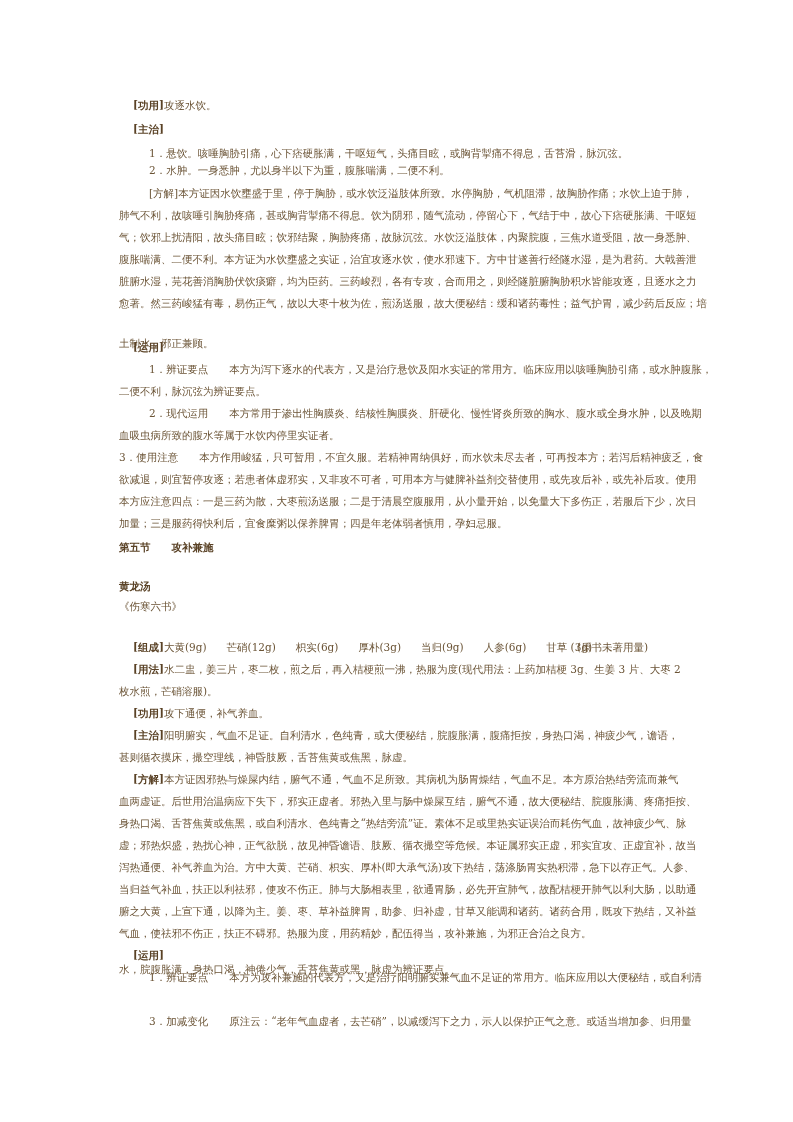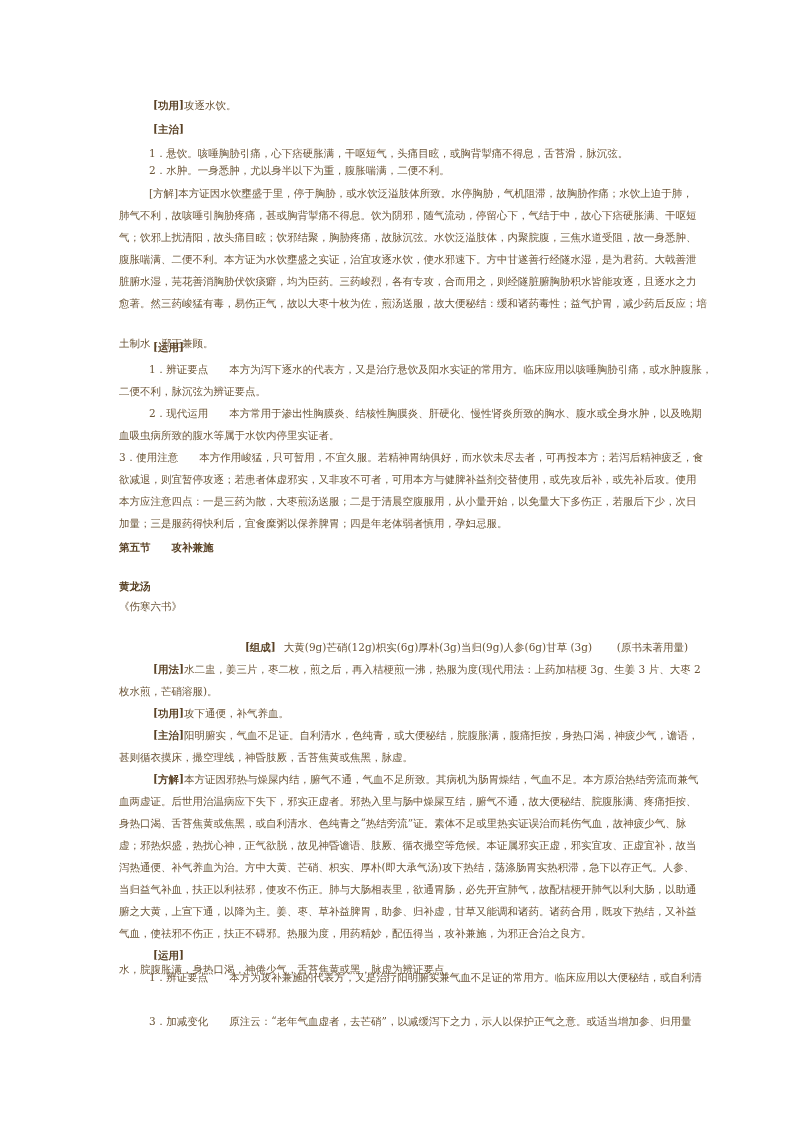--- a/index.html
+++ b/index.html
@@ -5,24 +5,24 @@
     html, body { margin: 0; padding: 0; background: #ffffff; }
     body {
       width: 793px; height: 1122px; position: relative; overflow: hidden;
       font-family: "DejaVu Serif", "Liberation Serif", serif;
       color: #6b5436;
       font-size: 10.5px;
     }
     .page { position: absolute; left: 119px; top: 0; width: 565px; }
     .line { position: absolute; left: 0; white-space: nowrap; line-height: 14px; height: 14px; }
     .ind2 { left: 30px; }
-    .ind1 { left: 34px; text-align: center; }
+    .ind1 { left: 14px; }
     .bold { font-weight: bold; color: #5a4226; }
     .center { position: absolute; left: 0; width: 565px; text-align: left; line-height: 14px; }
-    .ingr span { }
+    .ingr span { margin-right: 20px; }
     .ingr span.last { margin-right: 4px; }
     .note { position: absolute; right: 0; padding-left: 16px; }
   </style>
 </head>
 <body>
 
 <div class="page">
 
   <div class="line ind1" style="top:98px"><span class="bold">[功用]</span><span>攻逐水饮。</span></div>
   <div class="line ind1 bold" style="top:122px">[主治]</div>
@@ -46,21 +46,21 @@
   <div class="line" style="top:472px">欲减退，则宜暂停攻逐；若患者体虚邪实，又非攻不可者，可用本方与健脾补益剂交替使用，或先攻后补，或先补后攻。使用</div>
   <div class="line" style="top:494px">本方应注意四点：一是三药为散，大枣煎汤送服；二是于清晨空腹服用，从小量开始，以免量大下多伤正，若服后下少，次日</div>
   <div class="line" style="top:516px">加量；三是服药得快利后，宜食糜粥以保养脾胃；四是年老体弱者慎用，孕妇忌服。</div>
 
   <div class="center bold" style="top:540px">第五节　　攻补兼施</div>
 
   <div class="center bold" style="top:579px">黄龙汤</div>
   <div class="center" style="top:599px">《伤寒六书》</div>
 
   <div class="line ind1 ingr" style="top:640px; width:535px">
-    <span class="bold" style="margin-right:8px">[组成]</span><span>大黄(9g)</span><span>芒硝(12g)</span><span>枳实(6g)</span><span>厚朴(3g)</span><span>当归(9g)</span><span>人参(6g)</span><span class="last">甘草 (3g)</span>
+    <span class="bold" style="margin-right:0">[组成]</span><span>大黄(9g)</span><span>芒硝(12g)</span><span>枳实(6g)</span><span>厚朴(3g)</span><span>当归(9g)</span><span>人参(6g)</span><span class="last">甘草 (3g)</span>
     <span class="note">(原书未著用量)</span>
   </div>
 
   <div class="line ind1" style="top:662px"><span class="bold">[用法]</span><span>水二盅，姜三片，枣二枚，煎之后，再入桔梗煎一沸，热服为度(现代用法：上药加桔梗 3g、生姜 3 片、大枣 2</span></div>
   <div class="line" style="top:684px">枚水煎，芒硝溶服)。</div>
 
   <div class="line ind1" style="top:706px"><span class="bold">[功用]</span><span>攻下通便，补气养血。</span></div>
 
   <div class="line ind1" style="top:728px"><span class="bold">[主治]</span><span>阳明腑实，气血不足证。自利清水，色纯青，或大便秘结，脘腹胀满，腹痛拒按，身热口渴，神疲少气，谵语，</span></div>
   <div class="line" style="top:750px">甚则循衣摸床，撮空理线，神昏肢厥，舌苔焦黄或焦黑，脉虚。</div>

